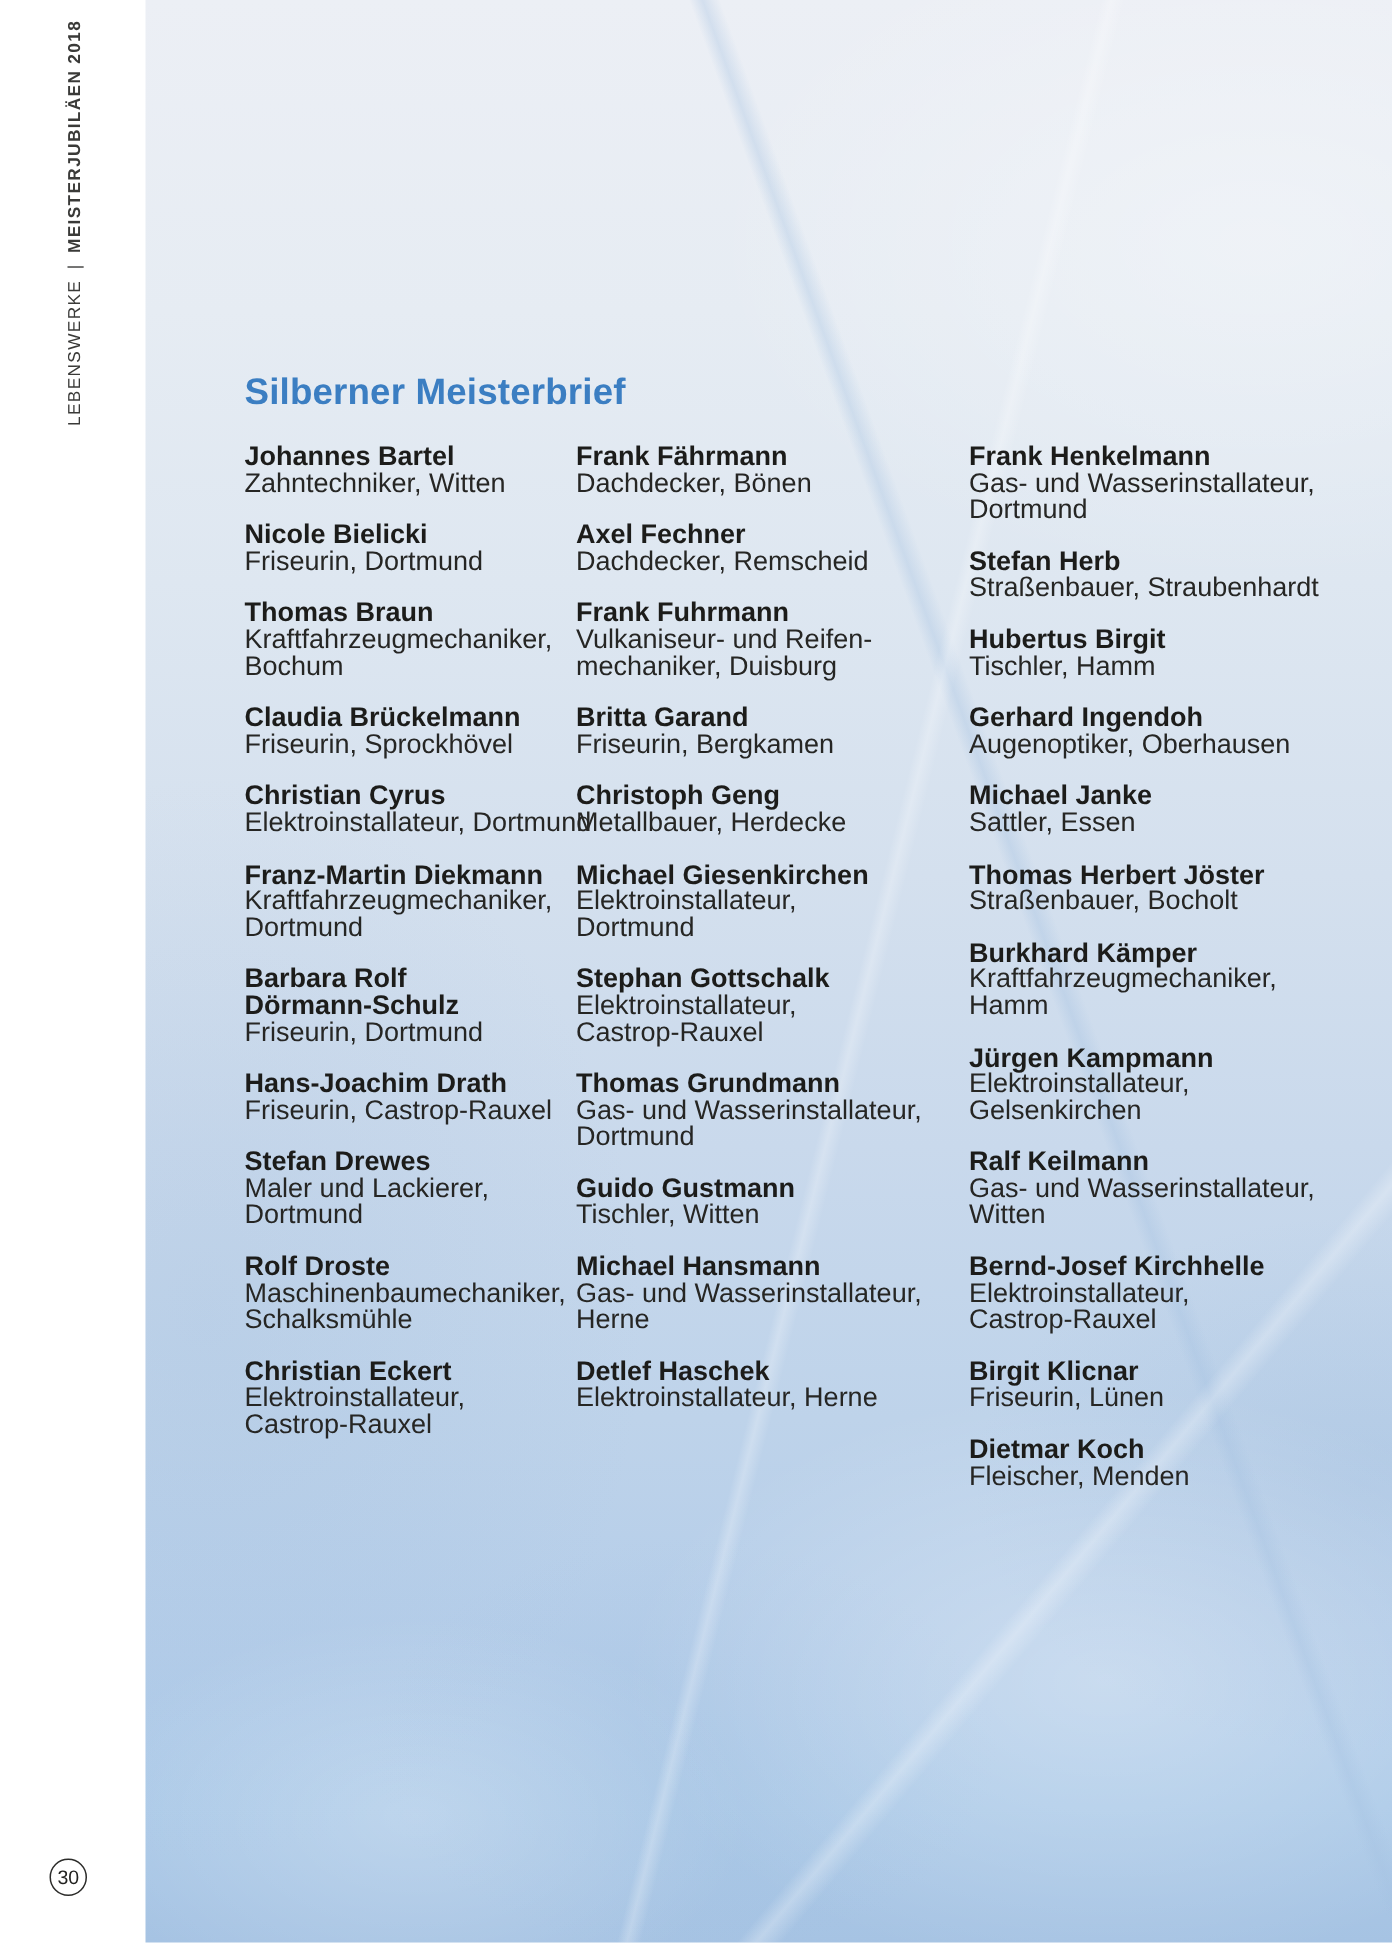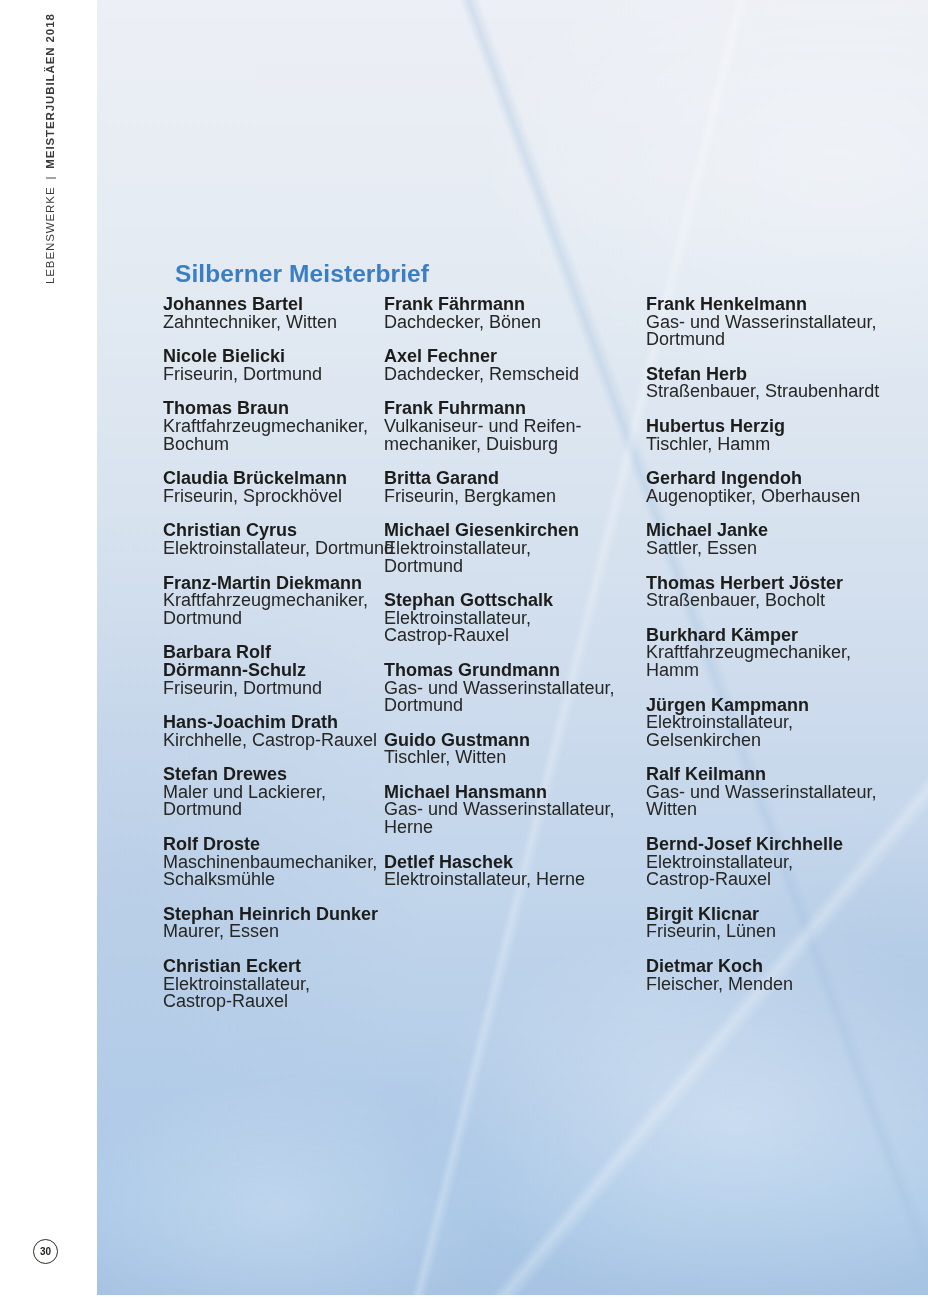--- a/index.html
+++ b/index.html
@@ -65,32 +65,32 @@
     left: 33px;
     top: 1239px;
     width: 25px;
     height: 25px;
     border: 1.3px solid #2c2c2a;
     border-radius: 50%;
     box-sizing: border-box;
     display: flex;
     align-items: center;
     justify-content: center;
-    font-size: 10px;
-    font-weight: 700;
+    font-size: 13px;
+    font-weight: 400;
     color: #222220;
     background: transparent;
   }
 
   
   .heading {
     position: absolute;
     left: 163px;
     top: 247px;
-    margin: 12px;
+    margin: 0;
     font-size: 24.5px;
     line-height: 30px;
     font-weight: 700;
     letter-spacing: 0.1px;
     color: #3b7ec2;
   }
 
   
   .col {
     position: absolute;
@@ -151,37 +151,33 @@
         <div class="entry-detail">Kraftfahrzeugmechaniker,</div>
         <div class="entry-detail">Dortmund</div>
       </div>
       <div class="entry">
         <div class="entry-name">Barbara Rolf</div>
         <div class="entry-name">Dörmann-Schulz</div>
         <div class="entry-detail">Friseurin, Dortmund</div>
       </div>
       <div class="entry">
         <div class="entry-name">Hans-Joachim Drath</div>
-        <div class="entry-detail">Kirchhelle, Castrop-Rauxel</div>
+        <div class="entry-detail">Friseurin, Castrop-Rauxel</div>
       </div>
       <div class="entry">
         <div class="entry-name">Stefan Drewes</div>
         <div class="entry-detail">Maler und Lackierer,</div>
         <div class="entry-detail">Dortmund</div>
       </div>
       <div class="entry">
         <div class="entry-name">Rolf Droste</div>
         <div class="entry-detail">Maschinenbaumechaniker,</div>
         <div class="entry-detail">Schalksmühle</div>
       </div>
       <div class="entry">
-        <div class="entry-name">Stephan Heinrich Dunker</div>
-        <div class="entry-detail">Maurer, Essen</div>
-      </div>
-      <div class="entry">
         <div class="entry-name">Christian Eckert</div>
         <div class="entry-detail">Elektroinstallateur,</div>
         <div class="entry-detail">Castrop-Rauxel</div>
       </div>
     </div>
   <div class="col col-1" id="col-1">
       <div class="entry">
         <div class="entry-name">Frank Fährmann</div>
         <div class="entry-detail">Dachdecker, Bönen</div>
       </div>
@@ -192,20 +188,24 @@
       <div class="entry">
         <div class="entry-name">Frank Fuhrmann</div>
         <div class="entry-detail">Vulkaniseur- und Reifen-</div>
         <div class="entry-detail">mechaniker, Duisburg</div>
       </div>
       <div class="entry">
         <div class="entry-name">Britta Garand</div>
         <div class="entry-detail">Friseurin, Bergkamen</div>
       </div>
       <div class="entry">
+        <div class="entry-name">Christoph Geng</div>
+        <div class="entry-detail">Metallbauer, Herdecke</div>
+      </div>
+      <div class="entry">
         <div class="entry-name">Michael Giesenkirchen</div>
         <div class="entry-detail">Elektroinstallateur,</div>
         <div class="entry-detail">Dortmund</div>
       </div>
       <div class="entry">
         <div class="entry-name">Stephan Gottschalk</div>
         <div class="entry-detail">Elektroinstallateur,</div>
         <div class="entry-detail">Castrop-Rauxel</div>
       </div>
       <div class="entry">
@@ -231,21 +231,21 @@
       <div class="entry">
         <div class="entry-name">Frank Henkelmann</div>
         <div class="entry-detail">Gas- und Wasserinstallateur,</div>
         <div class="entry-detail">Dortmund</div>
       </div>
       <div class="entry">
         <div class="entry-name">Stefan Herb</div>
         <div class="entry-detail">Straßenbauer, Straubenhardt</div>
       </div>
       <div class="entry">
-        <div class="entry-name">Hubertus Herzig</div>
+        <div class="entry-name">Hubertus Birgit</div>
         <div class="entry-detail">Tischler, Hamm</div>
       </div>
       <div class="entry">
         <div class="entry-name">Gerhard Ingendoh</div>
         <div class="entry-detail">Augenoptiker, Oberhausen</div>
       </div>
       <div class="entry">
         <div class="entry-name">Michael Janke</div>
         <div class="entry-detail">Sattler, Essen</div>
       </div>

